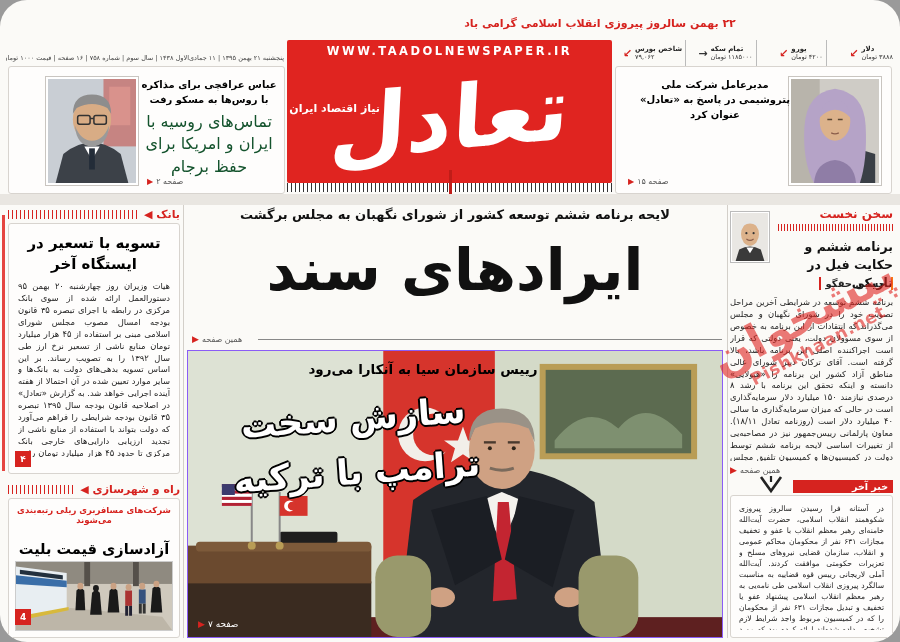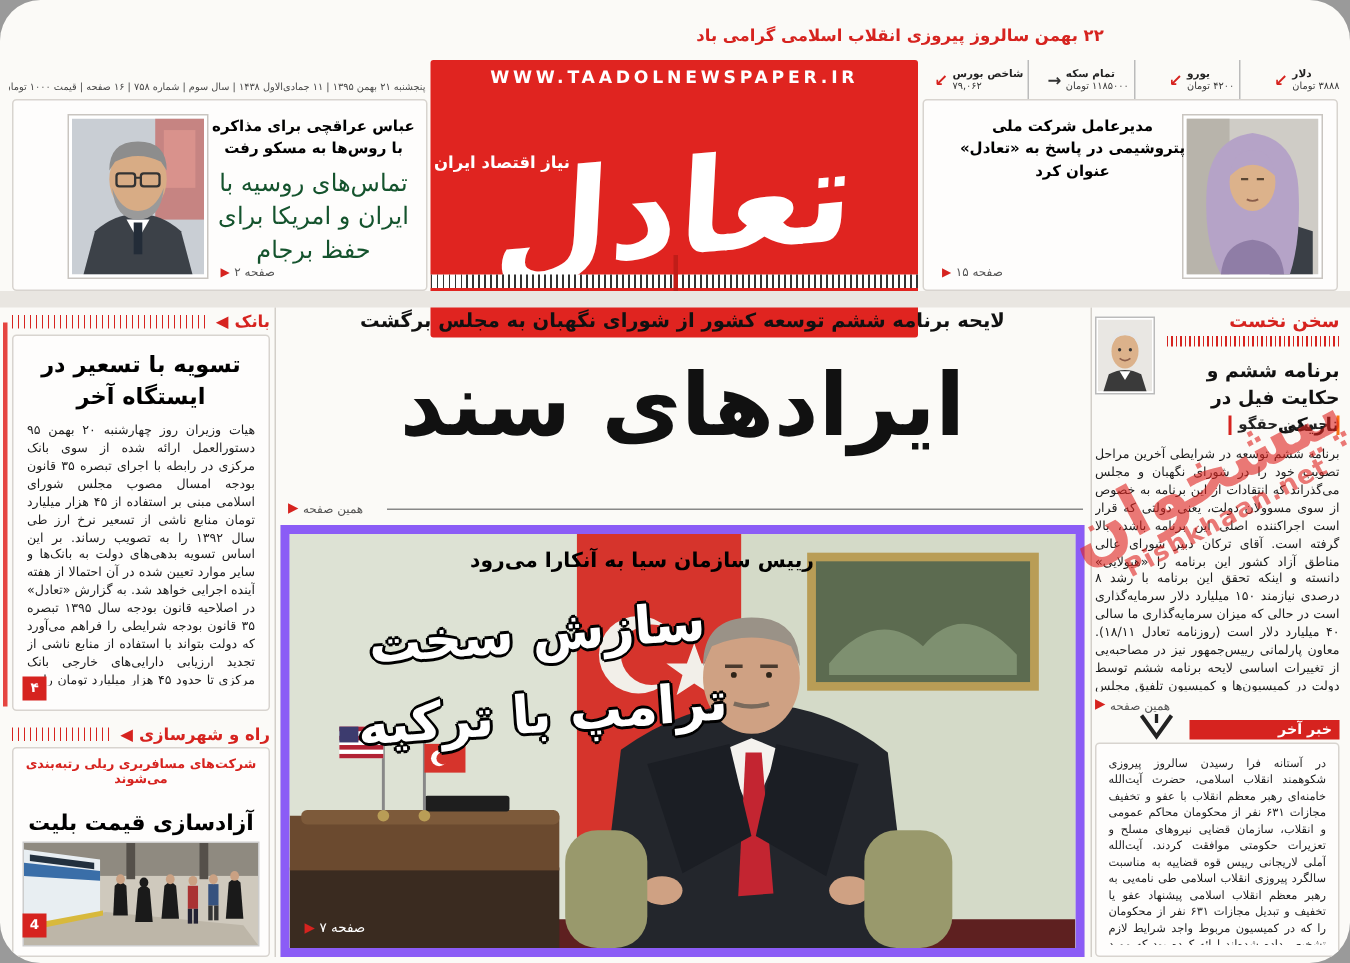--- a/index.html
+++ b/index.html
@@ -20,21 +20,21 @@
   .market { flex:1; display:flex; align-items:center; justify-content:flex-start;
     gap:3px; border-left:1px solid #bbb; padding:0 3px; }
   .market:last-child { border-left:none; }
   .market .mtxt { display:flex; flex-direction:column; align-items:flex-end; line-height:1.25; }
   .market .mlabel { font-size:7px; font-weight:bold; color:#222;text-align:center; }
   .market .mvalue { font-size:6.5px; color:#333; }
   .market .marrow { font-size:11px; font-weight:bold; line-height:1; }
   .trend-down { color:#d6231f; }
   .trend-flat { color:#333; }
   
-  .masthead { position:absolute; left:287px; top:40px; width:325px; height:185px;
+  .masthead { position:absolute; left:287px; top:40px; width:325px; height:143px;
     background:#e02420; border-radius:2px; overflow:hidden; }
   .site { position:absolute; top:4px; left:0; right:0; text-align:center; color:#fff;
     font-weight:bold; font-size:11.5px; letter-spacing:2.5px; direction:ltr; }
   .logo { position:absolute; top:14px; left:0; right:0; bottom:0; display:flex;
     align-items:center; justify-content:center; color:#fff; font-weight:bold;
     font-size:88px; transform: skewX(-8deg) rotate(-5deg); line-height:1; }
   .tagline { position:absolute; right:232px; top:62px; color:#fff; font-weight:bold; font-size:11px; }
   .mast-ruler { position:absolute; left:287px; top:183px; width:325px; height:9px; background:#fff;
     background-image:repeating-linear-gradient(90deg,#333 0 1px,transparent 1px 4px); }
   .mast-needle { position:absolute; left:449px; top:170px; width:3px; height:24px; background:#c01d18; }
@@ -58,21 +58,21 @@
   .lead-kicker { position:absolute; left:185px; top:207px; width:540px; text-align:center;
     font-size:13px; font-weight:bold; }
   .lead-headline { position:absolute; left:170px; top:224px; width:570px; text-align:center;
     font-size:58px; font-weight:bold; line-height:1.6; letter-spacing:-1px; }
   .lead-marker { position:absolute; left:192px; top:334px; direction:rtl; display:flex;
     align-items:center; gap:3px; font-size:8px; color:#555; }
   .lead-marker .tri { color:#d6231f; font-size:9px; }
   .lead-rule { position:absolute; left:258px; top:339px; width:464px; border-top:1px solid #888; }
   
   .photo-story { position:absolute; left:187px; top:350px; width:536px; height:288px;
-    border:6px solid #8b5cf6; overflow:hidden; background:#dfe3d8; }
+    border:1px solid #8b5cf6; overflow:hidden; background:#dfe3d8; }
   .photo-story svg.scene { position:absolute; inset:0; width:100%; height:100%; }
   .ps-kicker { position:absolute; left:70px; top:10px; width:330px; text-align:center;
     font-size:13.5px; font-weight:bold; color:#000; }
   .ps-headline { position:absolute; left:12px; top:40px; width:310px; text-align:center;
     transform:rotate(-4deg); color:#fff; font-weight:bold; font-size:35px; line-height:1.55;
     text-shadow:-2px 0 #000, 2px 0 #000, 0 -2px #000, 0 2px #000, -1px -1px #000,
       1px 1px #000, -1px 1px #000, 1px -1px #000; }
   .ps-ref { left:10px; bottom:8px; color:#fff; font-size:9px; }
   .ps-ref .tri { font-size:9px; }
   

